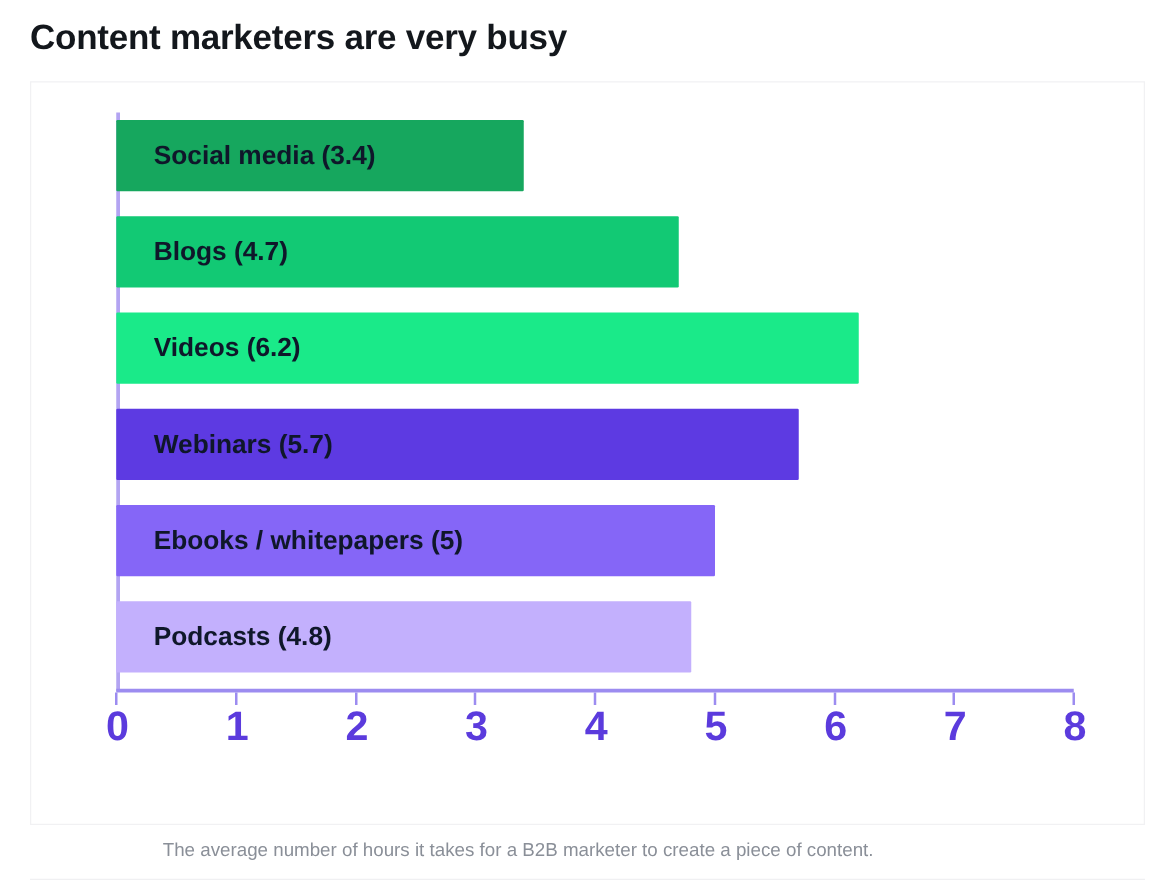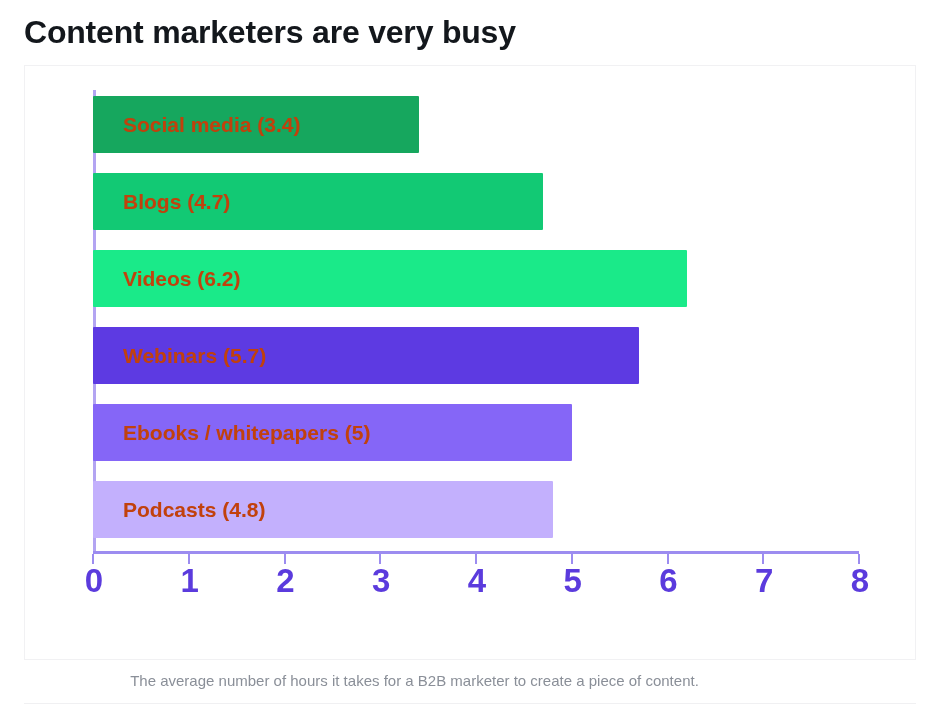--- a/index.html
+++ b/index.html
@@ -21,21 +21,21 @@
     left: 0; top: 0;
     width: 940px;
     height: 708px;
   }
 
   
   .chart-title {
     position: absolute;
     left: 24px;
     top: 14px;
-    font-size: 32px;
+    font-size: 28px;
     font-weight: bold;
     color: #13171c;
     letter-spacing: -0.2px;
     white-space: nowrap;
   }
 
   
   .chart-card {
     position: absolute;
     left: 24px;
@@ -117,21 +117,21 @@
     border-radius: 1px;
   }
   .bar-label {
     position: absolute;
     left: 30px;
     top: 0;
     height: 57px;
     line-height: 57px;
     font-size: 21px;
     font-weight: bold;
-    color: #c2410c;
+    color: #0f172a;
     white-space: nowrap;
     text-shadow: 0 0 1px rgba(0,0,0,0.06);
   }
 
   
   .caption {
     position: absolute;
     left: 0;
     top: 672px;
     width: 829px;

